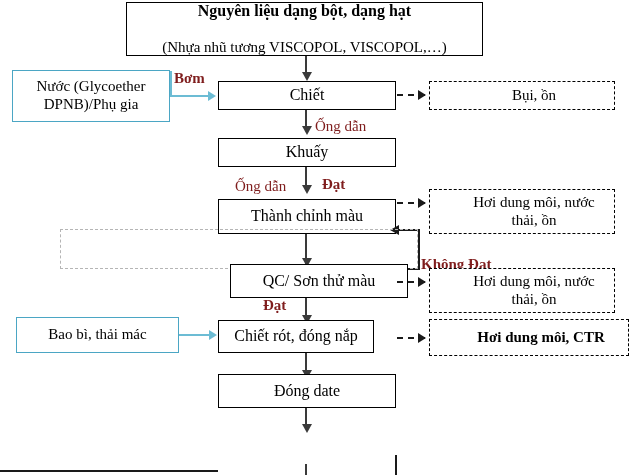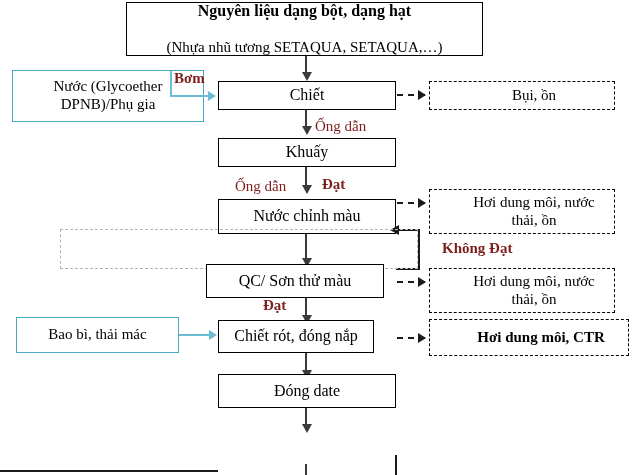--- a/index.html
+++ b/index.html
@@ -118,27 +118,27 @@
     background:transparent;
   }
 </style>
 </head>
 <body>
 
 <div id="canvas">
 
   <div class="node solid two-line t16" style="left:126px;top:2px;width:357px;height:54px;">
     <span class="bold">Nguyên liệu dạng bột, dạng hạt</span>
-    <span class="t15">(Nhựa nhũ tương SETAQUA,  SETAQUA,…)</span>
+    <span class="t15">(Nhựa nhũ tương VISCOPOL,  VISCOPOL,…)</span>
   </div>
 
   <div class="vline" style="left:305px;top:56px;height:17px;"></div>
   <div class="arrow-down" style="left:301.5px;top:72px;"></div>
 
-  <div class="node teal two-line t15" style="left:12px;top:70px;width:192px;height:52px;">
+  <div class="node teal two-line t15" style="left:12px;top:70px;width:158px;height:52px;">
     <span>Nước (Glycoether</span>
     <span>DPNB)/Phụ gia</span>
   </div>
 
   <div class="tvline" style="left:170px;top:71px;height:25px;"></div>
   <div class="tline" style="left:170px;top:95px;width:41px;"></div>
   <div class="arrow-right-teal" style="left:208px;top:91px;"></div>
   <div class="lbl t15" style="left:174px;top:70px;font-weight:600;">Bơm</div>
 
   <div class="node solid t16" style="left:218px;top:81px;width:178px;height:29px;">
@@ -158,42 +158,42 @@
   <div class="node solid t16" style="left:218px;top:138px;width:178px;height:29px;">
     <span>Khuấy</span>
   </div>
 
   <div class="vline" style="left:305px;top:167px;height:23px;"></div>
   <div class="arrow-down" style="left:301.5px;top:185px;"></div>
   <div class="lbl t15" style="left:235px;top:178px;">Ống dẫn</div>
   <div class="lbl t15 bold" style="left:322px;top:176px;">Đạt</div>
 
   <div class="node solid t16" style="left:218px;top:199px;width:178px;height:35px;">
-    <span>Nước chỉnh màu</span>
+    <span>Thành chỉnh màu</span>
   </div>
 
   <div class="dline" style="left:397px;top:202px;width:28px;"></div>
   <div class="arrow-right" style="left:418px;top:198px;"></div>
   <div class="node dashed two-line t15" style="left:429px;top:189px;width:186px;height:45px;">
     <span>Hơi dung môi, nước</span>
     <span>thải, ồn</span>
   </div>
 
   <div class="hline blk" style="left:396px;top:268px;width:24px;"></div>
   <div class="vline blk" style="left:418px;top:229px;height:41px;"></div>
   <div class="hline blk" style="left:397px;top:229px;width:22px;"></div>
   <div class="arrow-left" style="left:390px;top:225px;"></div>
-  <div class="lbl t15 bold" style="left:421px;top:240px;padding-left:21px;">Không Đạt</div>
+  <div class="lbl t15 bold" style="left:421px;top:256px;">Không Đạt</div>
 
   <div class="ghost" style="left:60px;top:229px;width:358px;height:40px;"></div>
 
   <div class="vline" style="left:305px;top:234px;height:30px;"></div>
   <div class="arrow-down" style="left:301.5px;top:258px;"></div>
 
-  <div class="node solid t16" style="left:206px;top:264px;width:178px;height:34px;">
+  <div class="node solid t16" style="left:230px;top:264px;width:178px;height:34px;">
     <span>QC/ Sơn thử màu</span>
   </div>
 
   <div class="dline" style="left:397px;top:281px;width:28px;"></div>
   <div class="arrow-right" style="left:418px;top:277px;"></div>
   <div class="node dashed two-line t15" style="left:429px;top:268px;width:186px;height:45px;">
     <span>Hơi dung môi, nước</span>
     <span>thải, ồn</span>
   </div>
 

